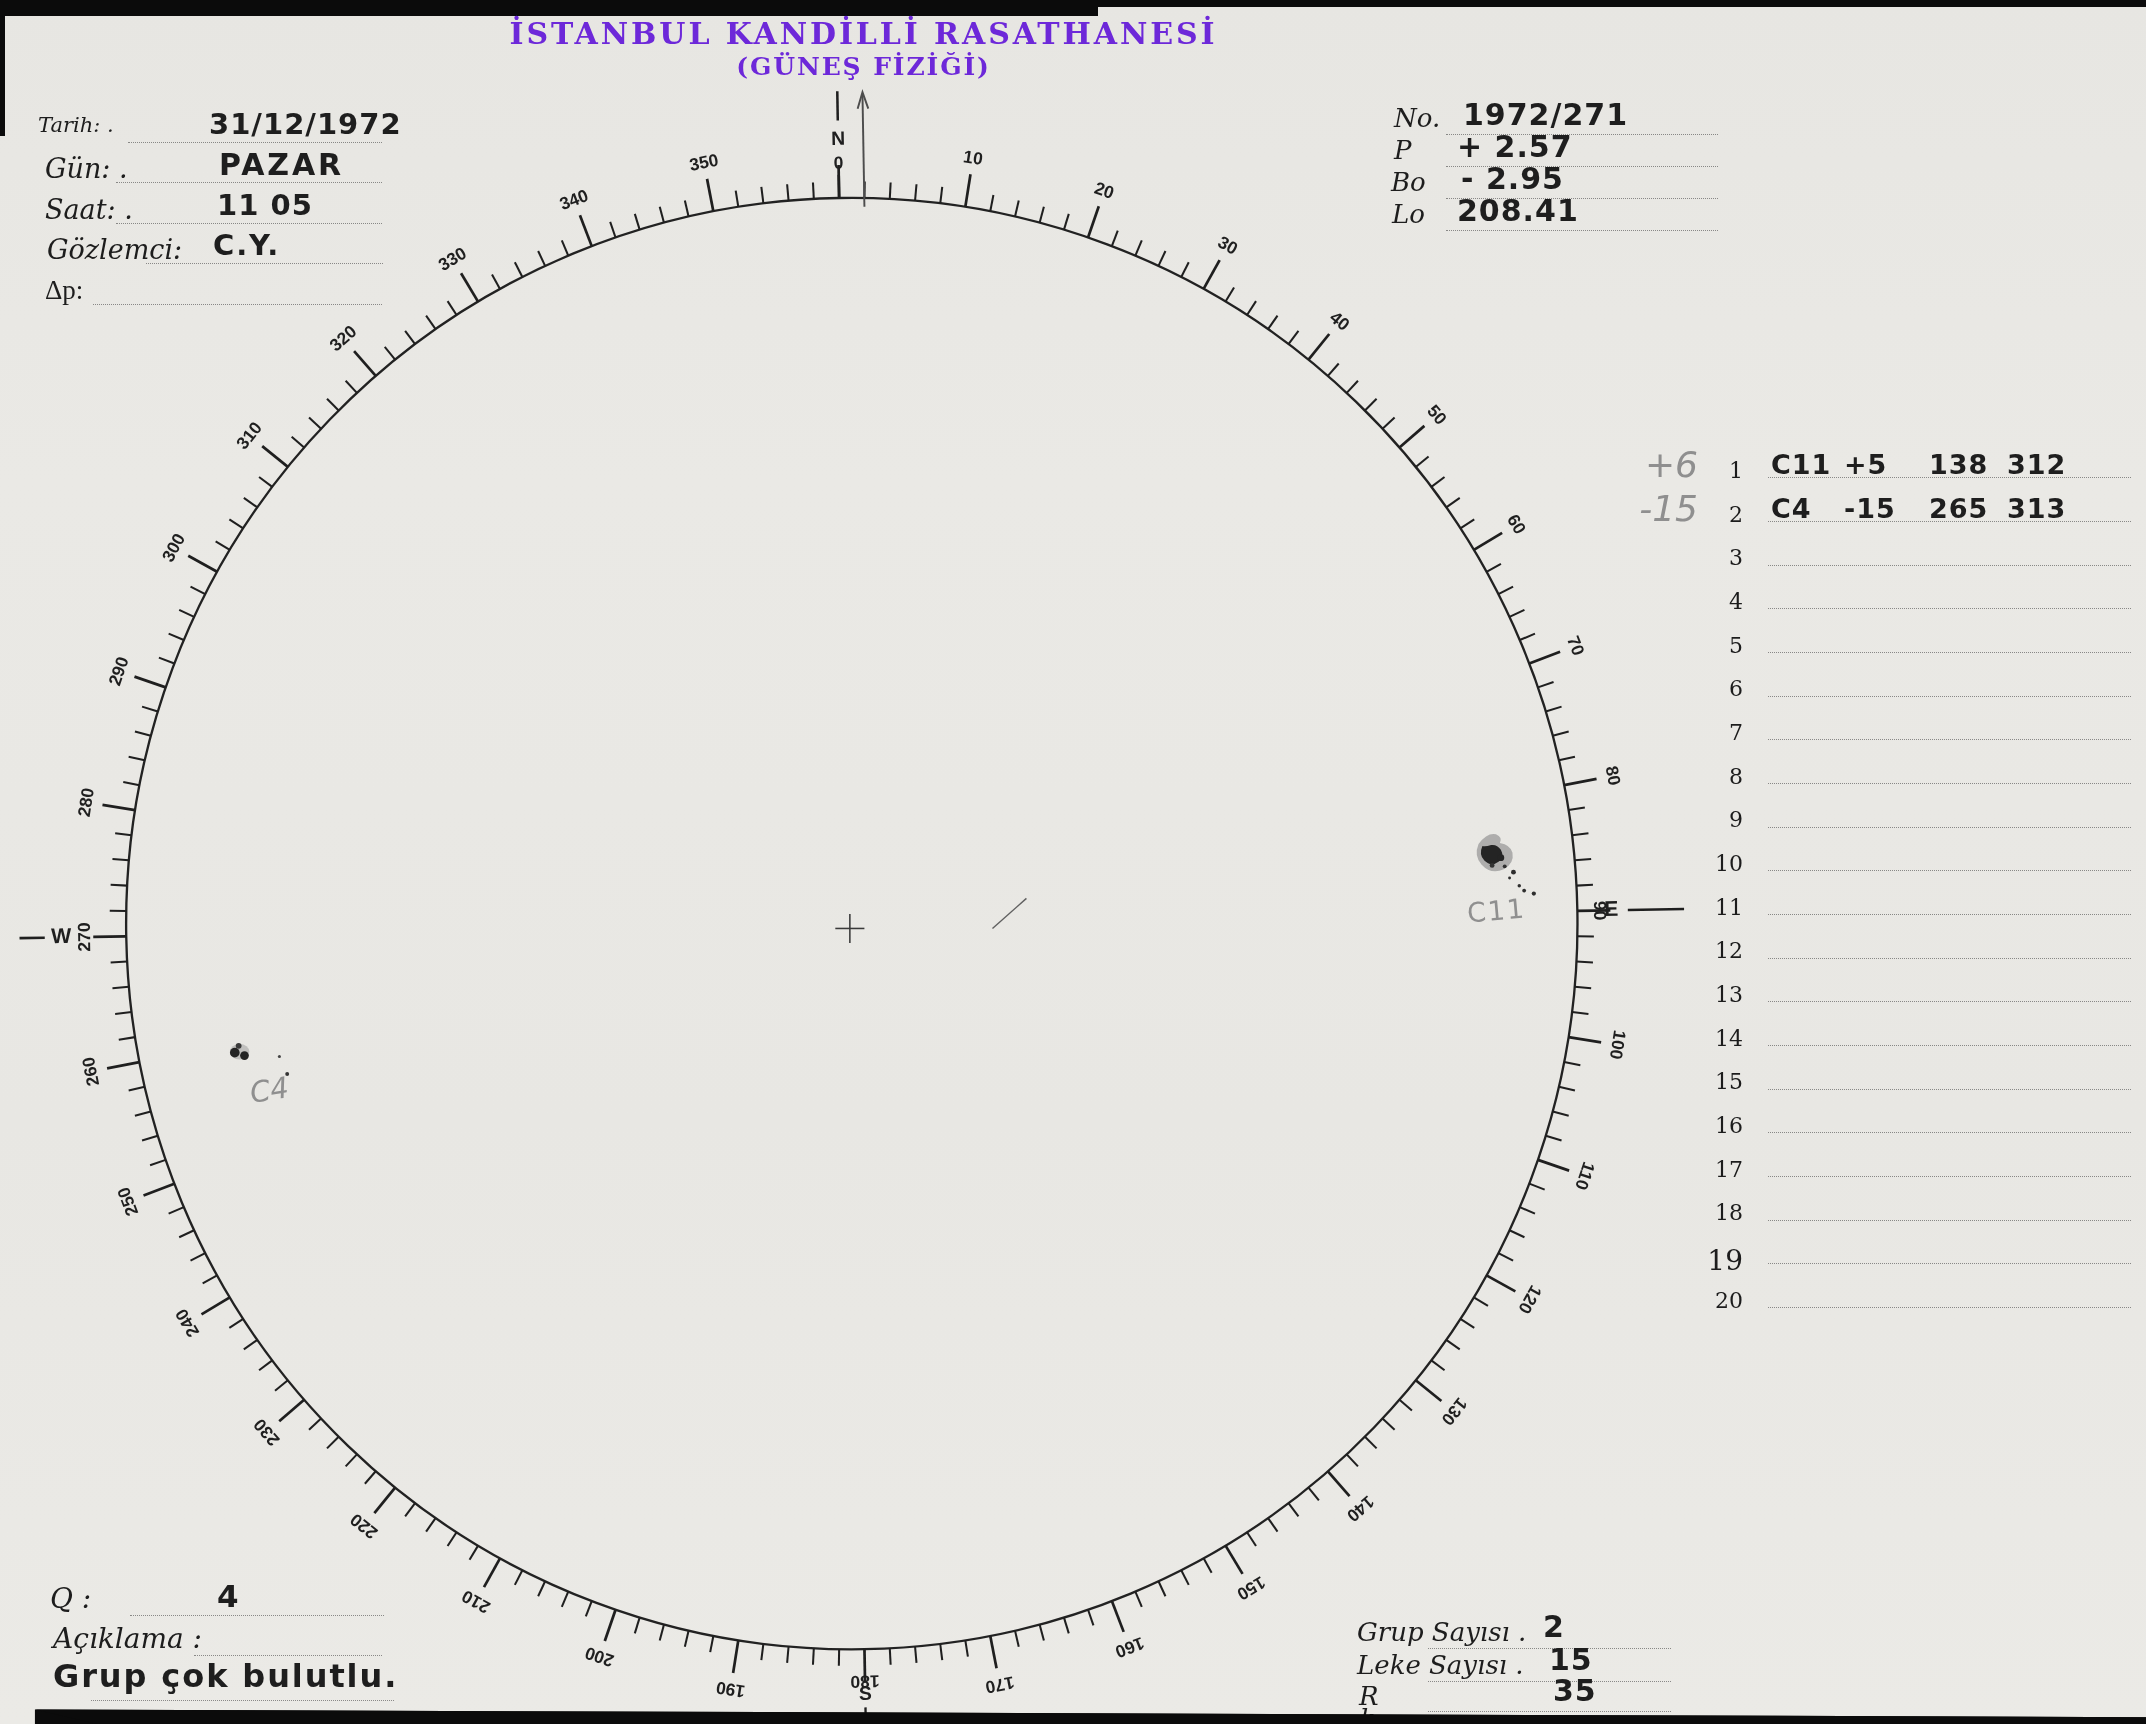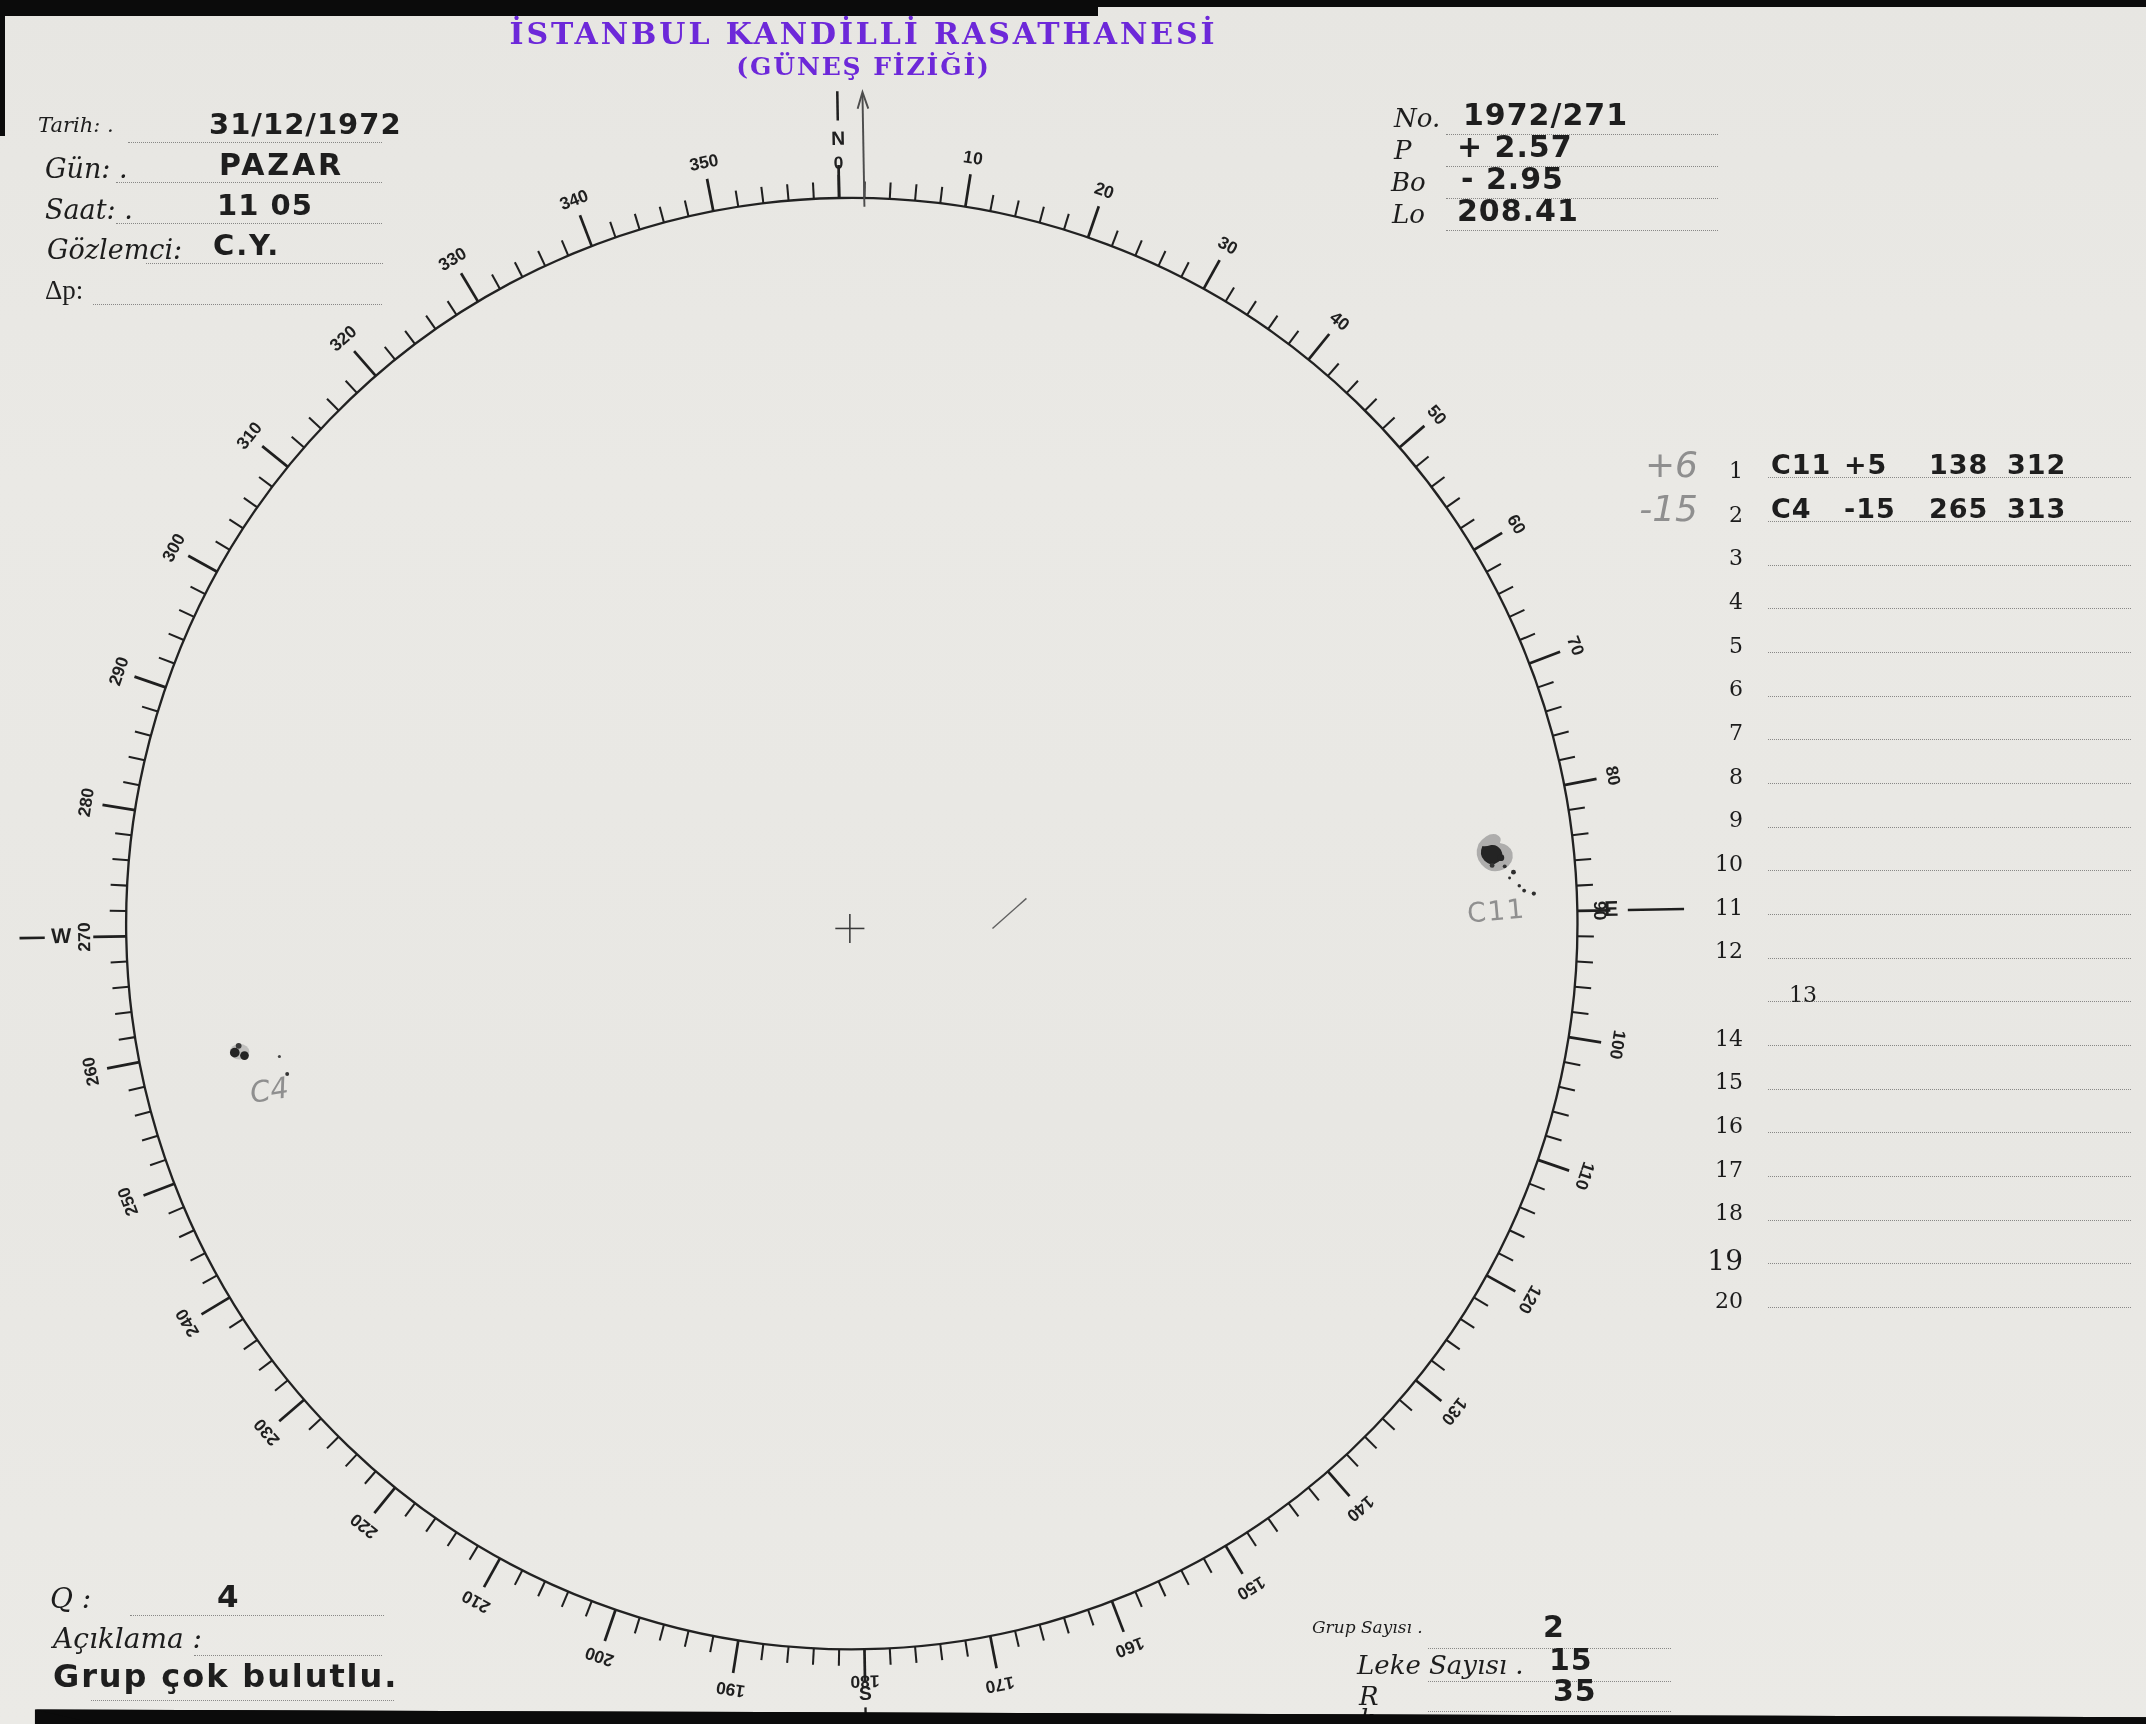--- a/index.html
+++ b/index.html
@@ -352,21 +352,21 @@
     <div class="seriftxt abs" style="left:1693px;top:764px;width:50px;text-align:right;font-size:22px;">8</div>
     <div class="dots abs" style="left:1768px;top:783px;width:363px;"></div>
     <div class="seriftxt abs" style="left:1693px;top:807px;width:50px;text-align:right;font-size:22px;">9</div>
     <div class="dots abs" style="left:1768px;top:827px;width:363px;"></div>
     <div class="seriftxt abs" style="left:1693px;top:851px;width:50px;text-align:right;font-size:22px;">10</div>
     <div class="dots abs" style="left:1768px;top:870px;width:363px;"></div>
     <div class="seriftxt abs" style="left:1693px;top:895px;width:50px;text-align:right;font-size:22px;">11</div>
     <div class="dots abs" style="left:1768px;top:914px;width:363px;"></div>
     <div class="seriftxt abs" style="left:1693px;top:938px;width:50px;text-align:right;font-size:22px;">12</div>
     <div class="dots abs" style="left:1768px;top:958px;width:363px;"></div>
-    <div class="seriftxt abs" style="left:1767px;top:982px;width:50px;text-align:right;font-size:22px;">13</div>
+    <div class="seriftxt abs" style="left:1693px;top:982px;width:50px;text-align:right;font-size:22px;">13</div>
     <div class="dots abs" style="left:1768px;top:1001px;width:363px;"></div>
     <div class="seriftxt abs" style="left:1693px;top:1026px;width:50px;text-align:right;font-size:22px;">14</div>
     <div class="dots abs" style="left:1768px;top:1045px;width:363px;"></div>
     <div class="seriftxt abs" style="left:1693px;top:1069px;width:50px;text-align:right;font-size:22px;">15</div>
     <div class="dots abs" style="left:1768px;top:1089px;width:363px;"></div>
     <div class="seriftxt abs" style="left:1693px;top:1113px;width:50px;text-align:right;font-size:22px;">16</div>
     <div class="dots abs" style="left:1768px;top:1132px;width:363px;"></div>
     <div class="seriftxt abs" style="left:1693px;top:1157px;width:50px;text-align:right;font-size:22px;">17</div>
     <div class="dots abs" style="left:1768px;top:1176px;width:363px;"></div>
     <div class="seriftxt abs" style="left:1693px;top:1200px;width:50px;text-align:right;font-size:22px;">18</div>
@@ -380,21 +380,21 @@
 <div class="abs serifital" style="left:50px;top:1582px;font-size:28px;">Q :</div>
 <div class="abs dots" style="left:130px;top:1615px;width:254px;"></div>
 <div class="abs hand" style="left:217px;top:1578px;font-size:31px;">4</div>
 
 <div class="abs serifital" style="left:53px;top:1622px;font-size:28px;">Açıklama :</div>
 <div class="abs dots" style="left:194px;top:1655px;width:188px;"></div>
 
 <div class="abs hand" style="left:53px;top:1657px;font-size:32px;letter-spacing:1.9px;">Grup çok bulutlu.</div>
 <div class="abs dots" style="left:91px;top:1700px;width:303px;"></div>
 
-<div class="abs serifital" style="left:1312px;top:1617px;font-size:17px;">Grup Sayısı .</div>
+<div class="abs serifital" style="left:1357px;top:1617px;font-size:26px;">Grup Sayısı .</div>
 <div class="abs dots" style="left:1428px;top:1648px;width:243px;"></div>
 <div class="abs hand" style="left:1543px;top:1609px;font-size:30px;">2</div>
 
 <div class="abs serifital" style="left:1357px;top:1650px;font-size:26px;">Leke Sayısı .</div>
 <div class="abs dots" style="left:1428px;top:1681px;width:243px;"></div>
 <div class="abs hand" style="left:1549px;top:1642px;font-size:30px;">15</div>
 
 <div class="abs serifital" style="left:1359px;top:1681px;font-size:26px;">R</div>
 <div class="abs dots" style="left:1428px;top:1711px;width:243px;"></div>
 <div class="abs hand" style="left:1553px;top:1673px;font-size:30px;">35</div>

